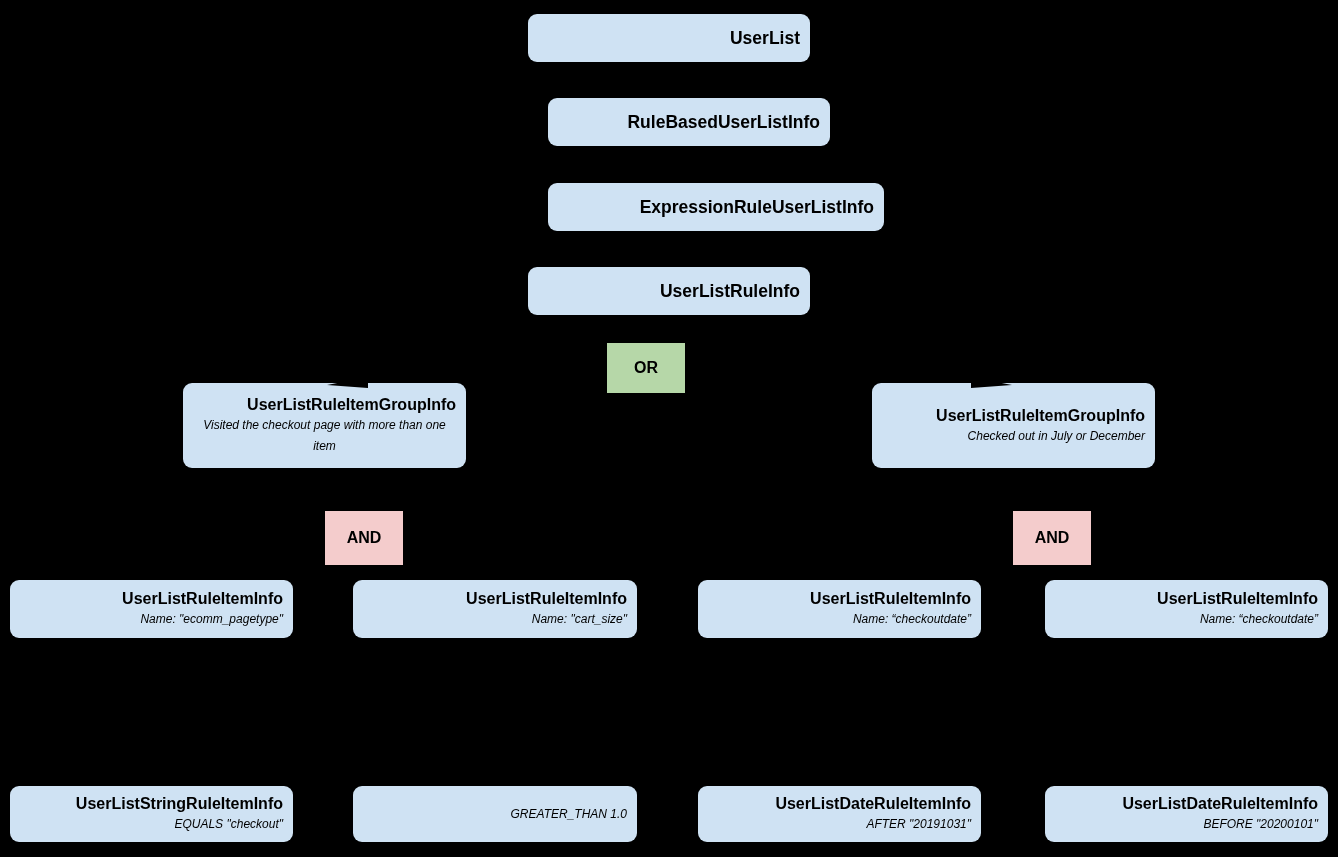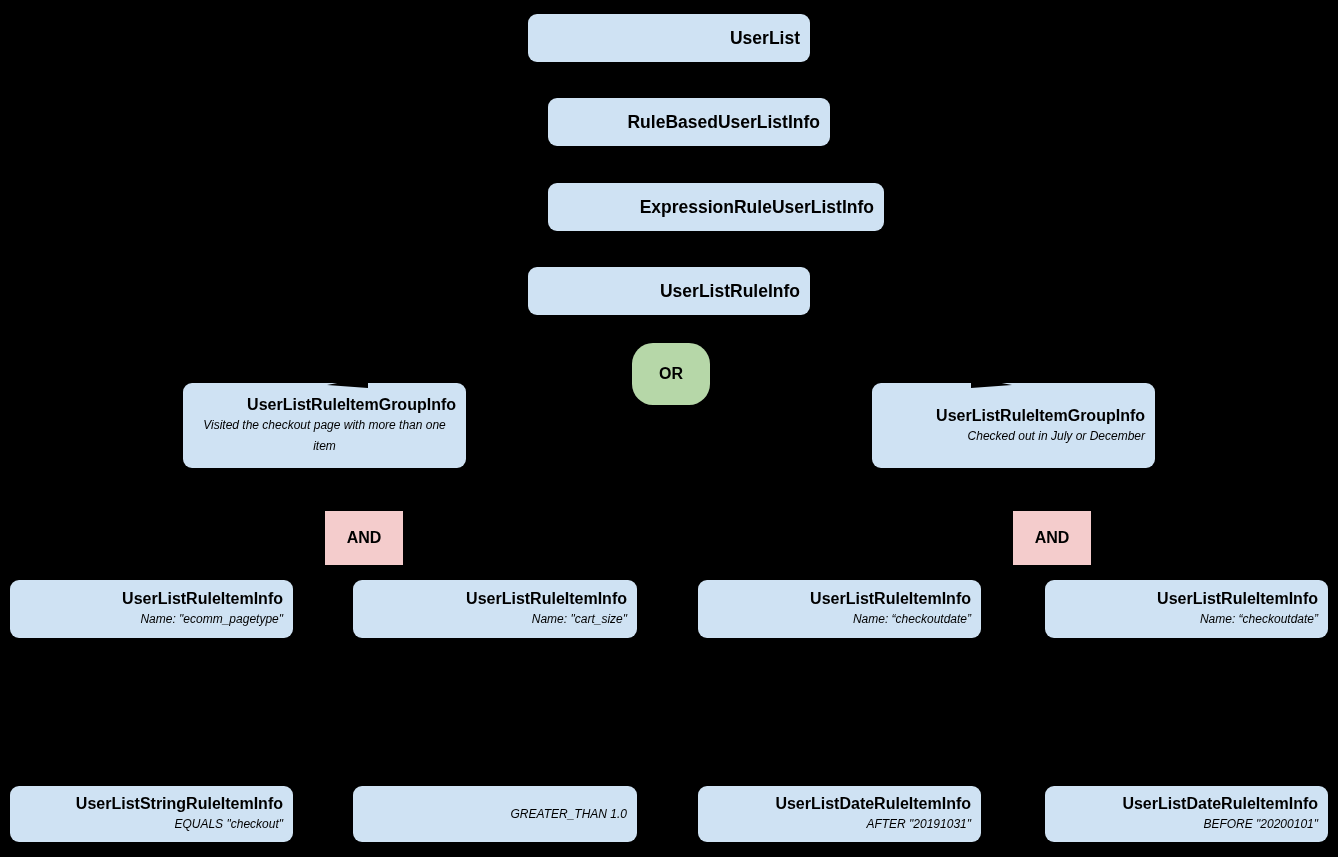--- a/index.html
+++ b/index.html
@@ -45,21 +45,21 @@
     z-index: 5;
   }
   .arrowhead.point-left  { clip-path: polygon(0 72%, 100% 0, 100% 100%); }
   .arrowhead.point-right { clip-path: polygon(100% 72%, 0 0, 0 100%); }
 
   
   #stack-0 { left: 528px; top: 14px;  width: 282px; height: 48px; }
   #stack-1 { left: 528px; top: 98px;  width: 282px; height: 48px; margin-left: 20px; }
   #stack-2 { left: 548px; top: 183px; width: 336px; height: 48px; }
   #stack-3 { left: 528px; top: 267px; width: 282px; height: 48px; }
-  #op-or   { left: 632px; top: 343px; width: 78px;  height: 62px; border-radius: 21px; }
+  #op-or   { left: 607px; top: 343px; width: 78px;  height: 50px; }
   #group-0 { left: 183px; top: 383px; width: 283px; height: 85px; }
   #group-1 { left: 872px; top: 383px; width: 283px; height: 85px; }
   #op-and-0 { left: 285px; top: 511px; width: 78px; height: 54px; }
   #op-and-1 { left: 973px; top: 511px; width: 78px; height: 54px; }
   #rule-0  { left: 10px;   top: 580px; width: 283px; height: 58px; }
   #rule-1  { left: 353px;  top: 580px; width: 284px; height: 58px; }
   #rule-2  { left: 698px;  top: 580px; width: 283px; height: 58px; }
   #rule-3  { left: 1045px; top: 580px; width: 283px; height: 58px; }
   #leaf-0  { left: 10px;   top: 786px; width: 283px; height: 56px; }
   #leaf-1  { left: 353px;  top: 786px; width: 284px; height: 56px; }

